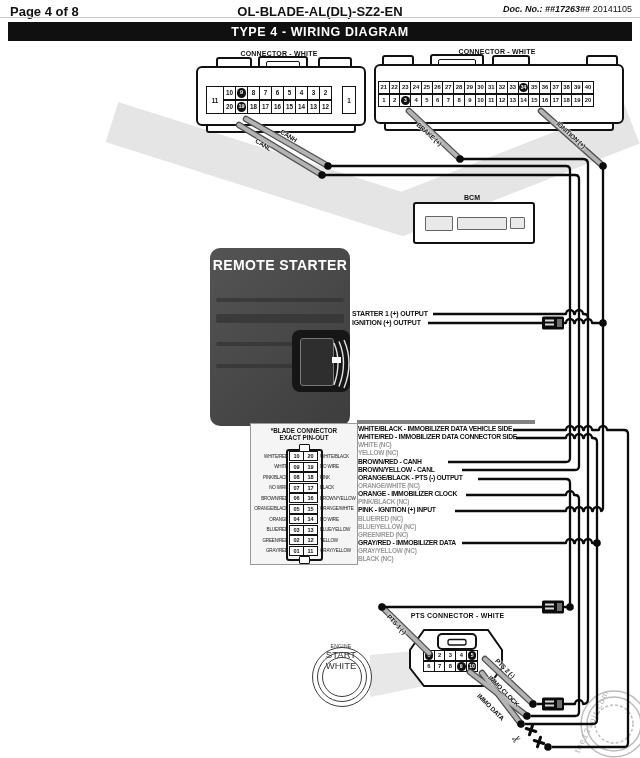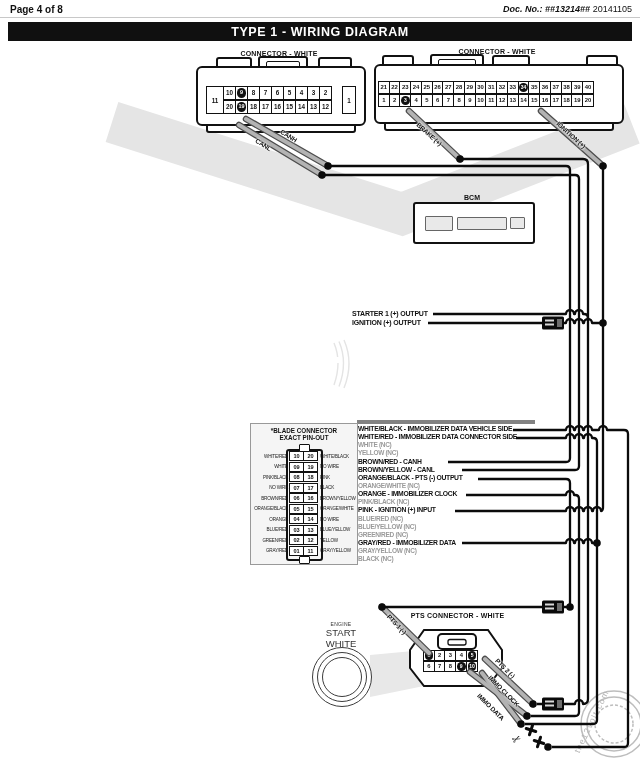--- a/index.html
+++ b/index.html
@@ -5,21 +5,21 @@
   html,body{margin:0;padding:0;background:#fff;}
   #page{position:relative;width:640px;height:758px;background:#fff;overflow:hidden;
         font-family:"Liberation Sans",sans-serif;color:#111;}
   .abs{position:absolute;}
   svg{position:absolute;left:0;top:0;pointer-events:none;}
   #wm-svg{z-index:1;}
   #wire-svg{z-index:3;}
   .z2{z-index:2;}
 
   
-  .hdr{font-size:10px;font-weight:bold;white-space:nowrap;}
+  .hdr{font-size:13px;font-weight:bold;white-space:nowrap;}
   .hdr-italic{font-style:italic;font-weight:bold;}
   .hdr-sep{height:1px;background:#c8c8c8;width:640px;top:17px;left:0;}
   .titlebar{left:8px;top:22px;width:624px;height:19px;background:#101010;color:#fff;
     display:flex;align-items:center;justify-content:center;font-size:12.5px;font-weight:bold;letter-spacing:.6px;}
 
   
   .conn-label{font-size:7px;font-weight:bold;text-align:center;letter-spacing:.2px;}
   .shell{background:#fff;border:2px solid #111;border-radius:6px;}
   .tab{background:#fff;border:2px solid #111;border-radius:3px;}
   .tab-notch{position:absolute;left:6px;top:3px;right:6px;bottom:3px;border:1.2px solid #111;border-radius:2px;}
@@ -101,27 +101,28 @@
     </g>
 
     <g>
       <polygon points="410,650 424,630 488,630 502,650 502,668 488,686 424,686 410,668" fill="#ffffff" stroke="#111" stroke-width="2"></polygon>
       <rect x="438" y="634" width="38" height="15" rx="4" fill="#fff" stroke="#111" stroke-width="2"></rect>
       <rect x="448" y="639.5" width="18" height="5.5" rx="2" fill="#fff" stroke="#111" stroke-width="1.3"></rect>
     </g>
   </svg>
 
   <div class="abs hdr z2" style="left:10px;top:4px;">Page 4 of 8</div>
+  <div class="abs hdr z2" style="left:0;top:4px;width:640px;text-align:center;">OL-BLADE-AL(DL)-SZ2-EN</div>
   <div class="abs z2" style="right:8px;top:4px;font-size:9px;white-space:nowrap;">
     <span class="hdr-italic">Doc. No.:</span>
-    <span class="hdr-italic">##13214##</span>
+    <span class="hdr-italic">##17263##</span>
     <span style="font-weight:normal;">20141105</span>
   </div>
   <div class="abs hdr-sep z2"></div>
-  <div class="abs titlebar z2">TYPE 1 - WIRING DIAGRAM</div>
+  <div class="abs titlebar z2">TYPE 4 - WIRING DIAGRAM</div>
 
   <div class="abs conn-label z2" style="left:196px;top:50px;width:166px;">CONNECTOR - WHITE</div>
   <div class="abs tab z2" style="left:216px;top:57px;width:32px;height:12px;"></div>
   <div class="abs tab z2" style="left:258px;top:56px;width:46px;height:13px;">
       <span class="tab-notch"></span>
     </div>
   <div class="abs tab z2" style="left:318px;top:57px;width:30px;height:12px;"></div>
   <div class="abs lip z2" style="left:206px;top:120px;width:146px;height:9px;"></div>
   <div class="abs shell z2 lc" style="left:196px;top:66px;width:166px;height:56px;">
     <div class="sidecell abs" style="left:8px;top:18px;width:18px;height:28px;">11</div>
@@ -326,20 +327,30 @@
   <span class="diag" style="left:420px;top:121px;transform:rotate(42deg);">BRAKE (+)</span>
   <span class="diag" style="left:560px;top:120px;transform:rotate(42deg);">IGNITION (+)</span>
 
   <div class="abs bcm-label z2" style="left:413px;top:194px;width:118px;">BCM</div>
   <div class="abs bcm-box z2" style="left:413px;top:202px;width:118px;height:38px;">
     <div class="bcm-inner" style="left:10px;top:12px;width:26px;height:13px;"></div>
     <div class="bcm-inner" style="left:42px;top:13px;width:48px;height:11px;"></div>
     <div class="bcm-inner" style="left:95px;top:13px;width:13px;height:10px;"></div>
   </div>
 
+  <div class="abs rs z2" style="left:210px;top:248px;width:140px;height:178px;">
+    <div class="rs-title">REMOTE STARTER</div>
+    <div class="rs-stripe" style="top:50px;height:4px;"></div>
+    <div class="rs-stripe" style="top:66px;height:9px;"></div>
+    <div class="rs-stripe" style="top:94px;height:4px;"></div>
+    <div class="rs-stripe" style="top:116px;height:4px;"></div>
+    <div class="rs-socket" style="left:82px;top:82px;width:58px;height:62px;">
+      <div class="rs-socket-in" style="left:8px;top:8px;width:32px;height:46px;"></div>
+    </div>
+  </div>
 
   <div class="abs outlabel z2" style="left:352px;top:310px;">STARTER 1 (+) OUTPUT</div>
   <div class="abs outlabel z2" style="left:352px;top:319px;">IGNITION (+) OUTPUT</div>
 
   <div class="abs grayrule z2" style="left:357px;top:420px;width:178px;height:3.5px;"></div>
 
   <div class="abs blade z2" style="left:250px;top:423px;width:106px;height:140px;">
     <div class="blade-title">
       <div>*BLADE CONNECTOR</div>
       <div>EXACT PIN-OUT</div>
@@ -470,21 +481,21 @@
   </div>
 
   <span class="diag" style="left:391px;top:613px;transform:rotate(47deg);">PTS 1 (-)</span>
   <span class="diag" style="left:499px;top:657px;transform:rotate(45deg);">PTS 2 (-)</span>
   <span class="diag" style="left:492px;top:674px;transform:rotate(45deg);">IMMO CLOCK</span>
   <span class="diag" style="left:481px;top:692px;transform:rotate(45deg);">IMMO DATA</span>
 
   <div class="btn-ring z2" style="left:312px;top:647px;width:58px;height:58px;"></div>
   <div class="btn-ring2 z2 abs" style="left:317px;top:652px;width:48px;height:48px;"></div>
   <div class="btn-ring2 z2 abs" style="left:322px;top:657px;width:38px;height:38px;border-width:1.5px;"></div>
-  <div class="abs z2" style="left:312px;top:622px;width:58px;">
+  <div class="abs z2" style="left:312px;top:644px;width:58px;">
     <div class="btn-txt" style="position:static;font-size:5px;letter-spacing:.3px;">ENGINE</div>
     <div class="btn-txt" style="position:static;font-size:9.5px;margin-top:1px;">START</div>
     <div class="btn-txt" style="position:static;font-size:9.5px;margin-top:1px;">WHITE</div>
   </div>
 
   <span class="scissors" style="left:512px;top:733px;transform:rotate(-25deg);">✂</span>
   <span class="wm-text" style="left:572px;top:750px;transform:rotate(-64deg);">the12volt.com</span>
 
   <svg id="wire-svg" width="640" height="758" viewBox="0 0 640 758">
 

